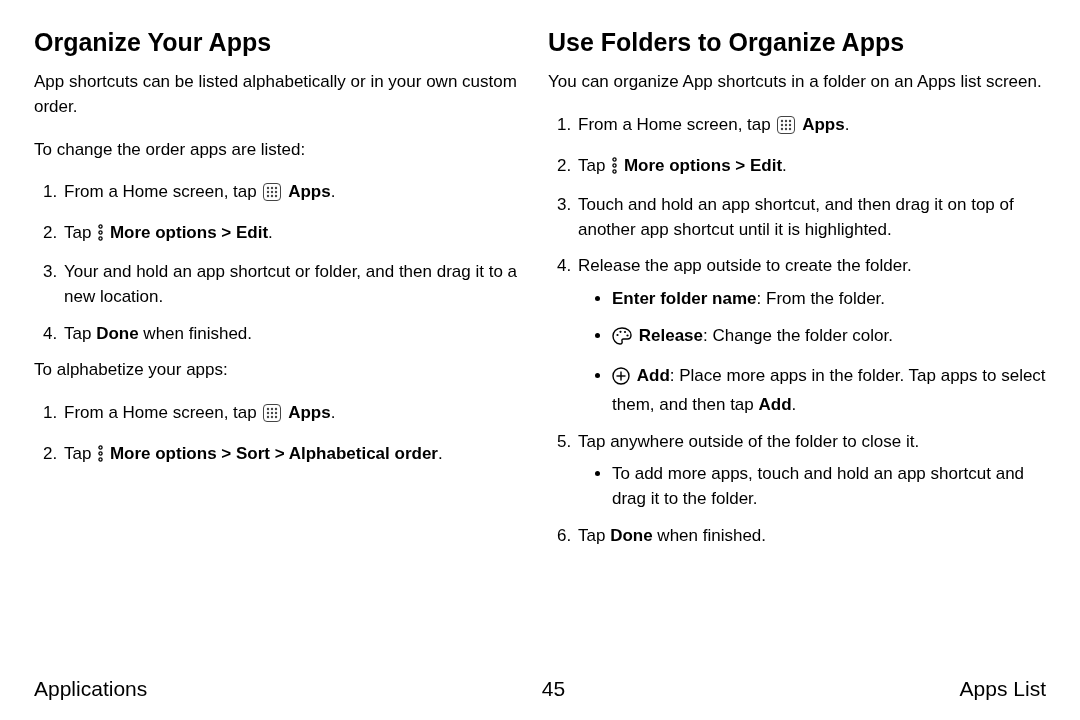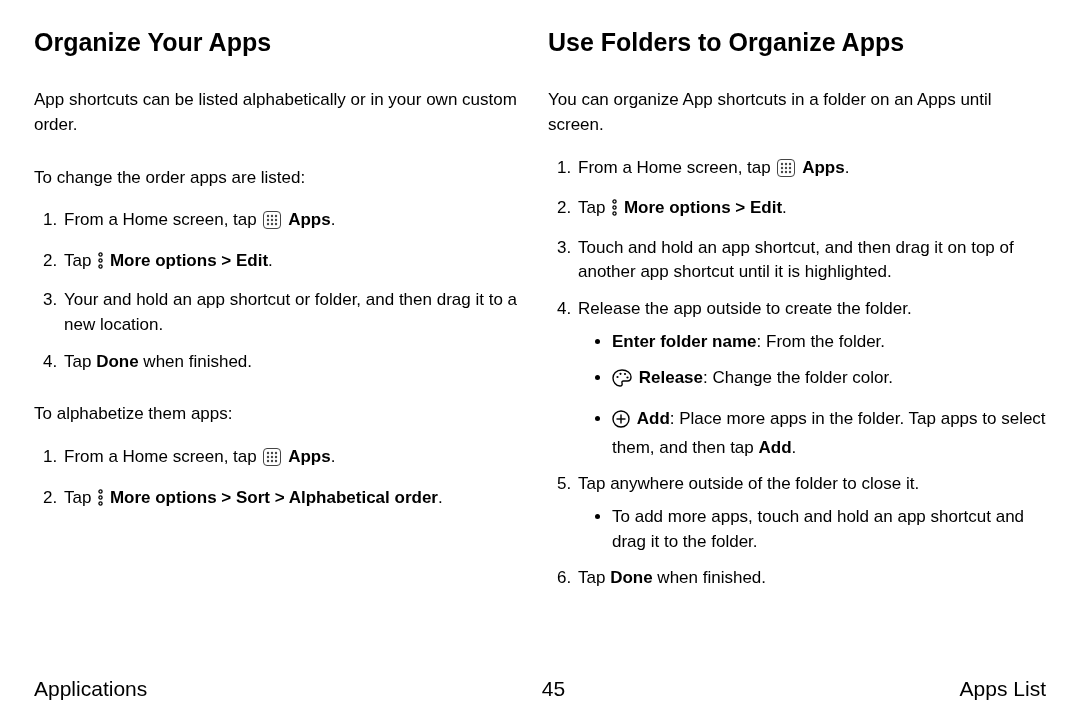--- a/index.html
+++ b/index.html
@@ -11,21 +11,21 @@
     color: #000;
     padding: 24px 34px 16px 34px;
     font-size: 17px;
     line-height: 1.45;
     display: flex;
     flex-direction: column;
   }
   .cols { display: flex; gap: 16px; flex: 1; }
   .col { flex: 1; }
   h1 { font-size: 25px; font-weight: bold; margin-bottom: 10px; }
-  p { margin-bottom: 18px; margin-top: 28px; }
+  p { margin-bottom: 18px; }
   ol { list-style: decimal; padding-left: 28px; margin-bottom: 10px; }
   ol > li { margin-bottom: 12px; padding-left: 2px; }
   ul { list-style: disc; padding-left: 34px; margin-top: 8px; }
   ul > li { margin-bottom: 12px; }
   .b { font-weight: bold; }
   .footer { display: flex; justify-content: space-between; font-size: 21px; margin-top: 10px; }
   .icon-apps {
     display: inline-block;
     vertical-align: -4px;
     margin: 0 2px;
@@ -69,21 +69,21 @@
               <circle cx="3.5" cy="2.5" r="1.6" fill="none" stroke="#000" stroke-width="1.3"></circle>
               <circle cx="3.5" cy="8.5" r="1.6" fill="none" stroke="#000" stroke-width="1.3"></circle>
               <circle cx="3.5" cy="14.5" r="1.6" fill="none" stroke="#000" stroke-width="1.3"></circle>
             </svg></span> <span class="b">More options &gt; Edit</span><span>.</span>
       </li>
       <li>Your and hold an app shortcut or folder, and then drag it to a new location.</li>
       <li>
         <span>Tap </span><span class="b">Done</span><span> when finished.</span>
       </li>
     </ol>
-    <p>To alphabetize them apps:</p>
+    <p>To alphabetize your apps:</p>
     <ol>
       <li>
         <span>From a Home screen, tap </span><span class="icon-apps"><svg width="18" height="18" viewBox="0 0 18 18">
               <rect x="0.5" y="0.5" width="17" height="17" rx="3.5" fill="#fff" stroke="#444"></rect>
               <circle cx="5" cy="5" r="1.2" fill="#444"></circle>
               <circle cx="9" cy="5" r="1.2" fill="#444"></circle>
               <circle cx="13" cy="5" r="1.2" fill="#444"></circle>
               <circle cx="5" cy="9" r="1.2" fill="#444"></circle>
               <circle cx="9" cy="9" r="1.2" fill="#444"></circle>
               <circle cx="13" cy="9" r="1.2" fill="#444"></circle>
@@ -97,21 +97,21 @@
               <circle cx="3.5" cy="2.5" r="1.6" fill="none" stroke="#000" stroke-width="1.3"></circle>
               <circle cx="3.5" cy="8.5" r="1.6" fill="none" stroke="#000" stroke-width="1.3"></circle>
               <circle cx="3.5" cy="14.5" r="1.6" fill="none" stroke="#000" stroke-width="1.3"></circle>
             </svg></span> <span class="b">More options &gt; Sort &gt; Alphabetical order</span><span>.</span>
       </li>
     </ol>
   </div>
 
   <div class="col">
     <h1>Use Folders to Organize Apps</h1>
-    <p>You can organize App shortcuts in a folder on an Apps until screen.</p>
+    <p>You can organize App shortcuts in a folder on an Apps list screen.</p>
     <ol>
       <li>
         <span>From a Home screen, tap </span><span class="icon-apps"><svg width="18" height="18" viewBox="0 0 18 18">
               <rect x="0.5" y="0.5" width="17" height="17" rx="3.5" fill="#fff" stroke="#444"></rect>
               <circle cx="5" cy="5" r="1.2" fill="#444"></circle>
               <circle cx="9" cy="5" r="1.2" fill="#444"></circle>
               <circle cx="13" cy="5" r="1.2" fill="#444"></circle>
               <circle cx="5" cy="9" r="1.2" fill="#444"></circle>
               <circle cx="9" cy="9" r="1.2" fill="#444"></circle>
               <circle cx="13" cy="9" r="1.2" fill="#444"></circle>

